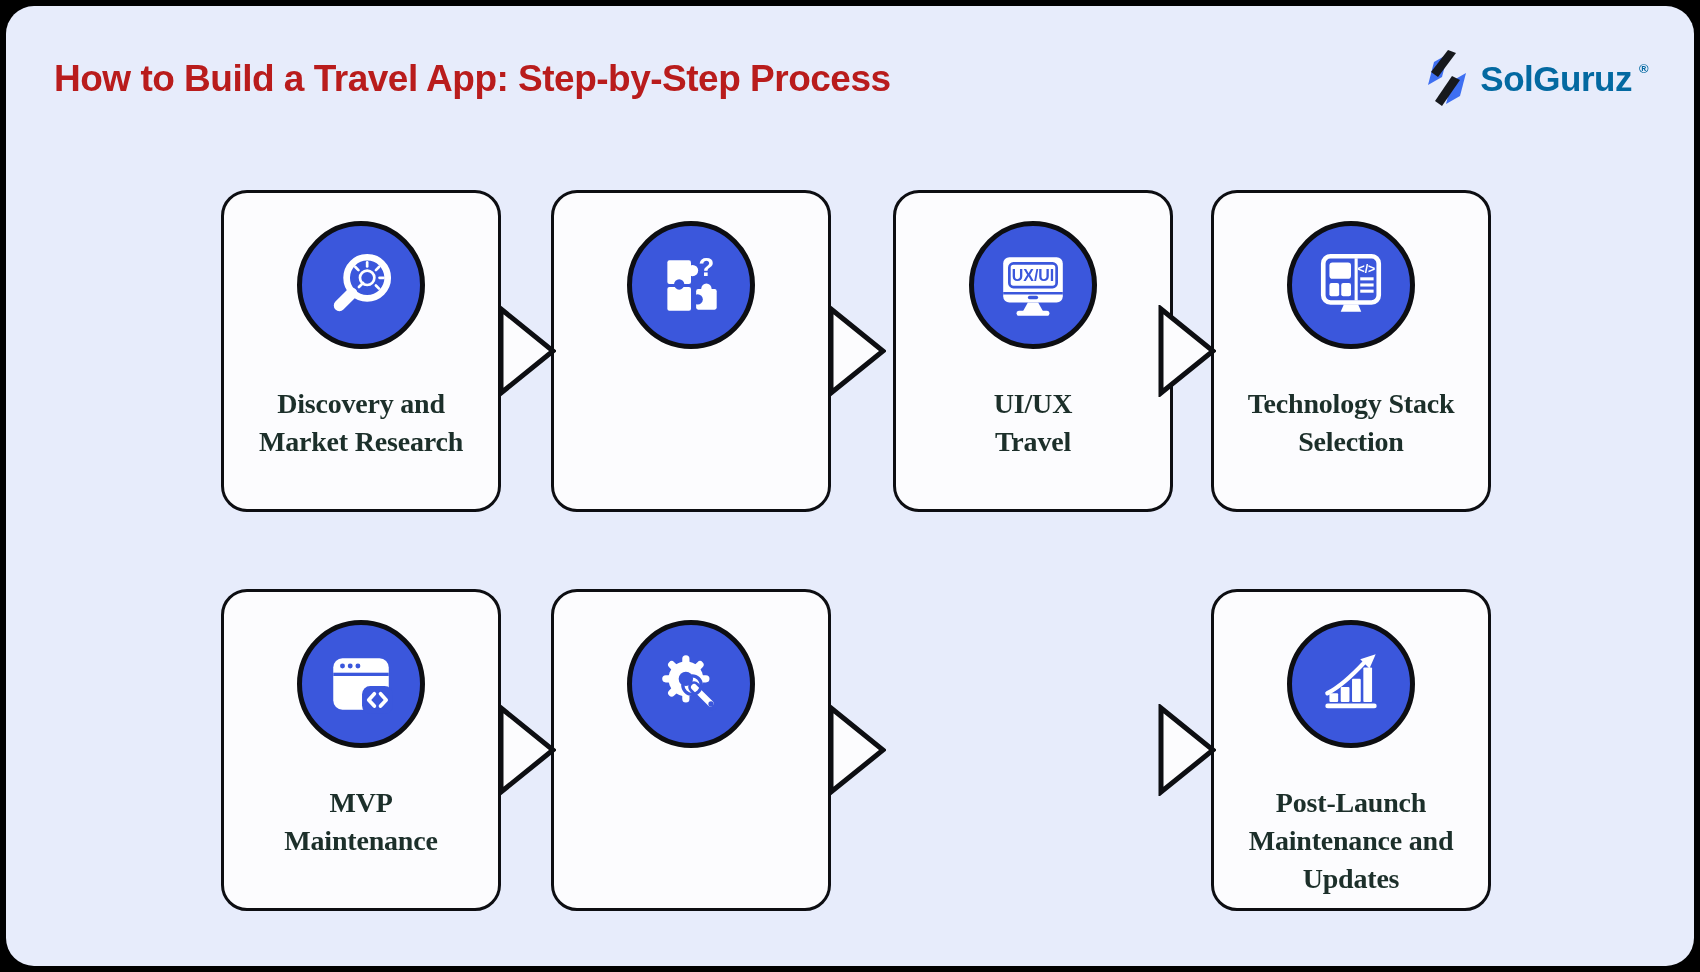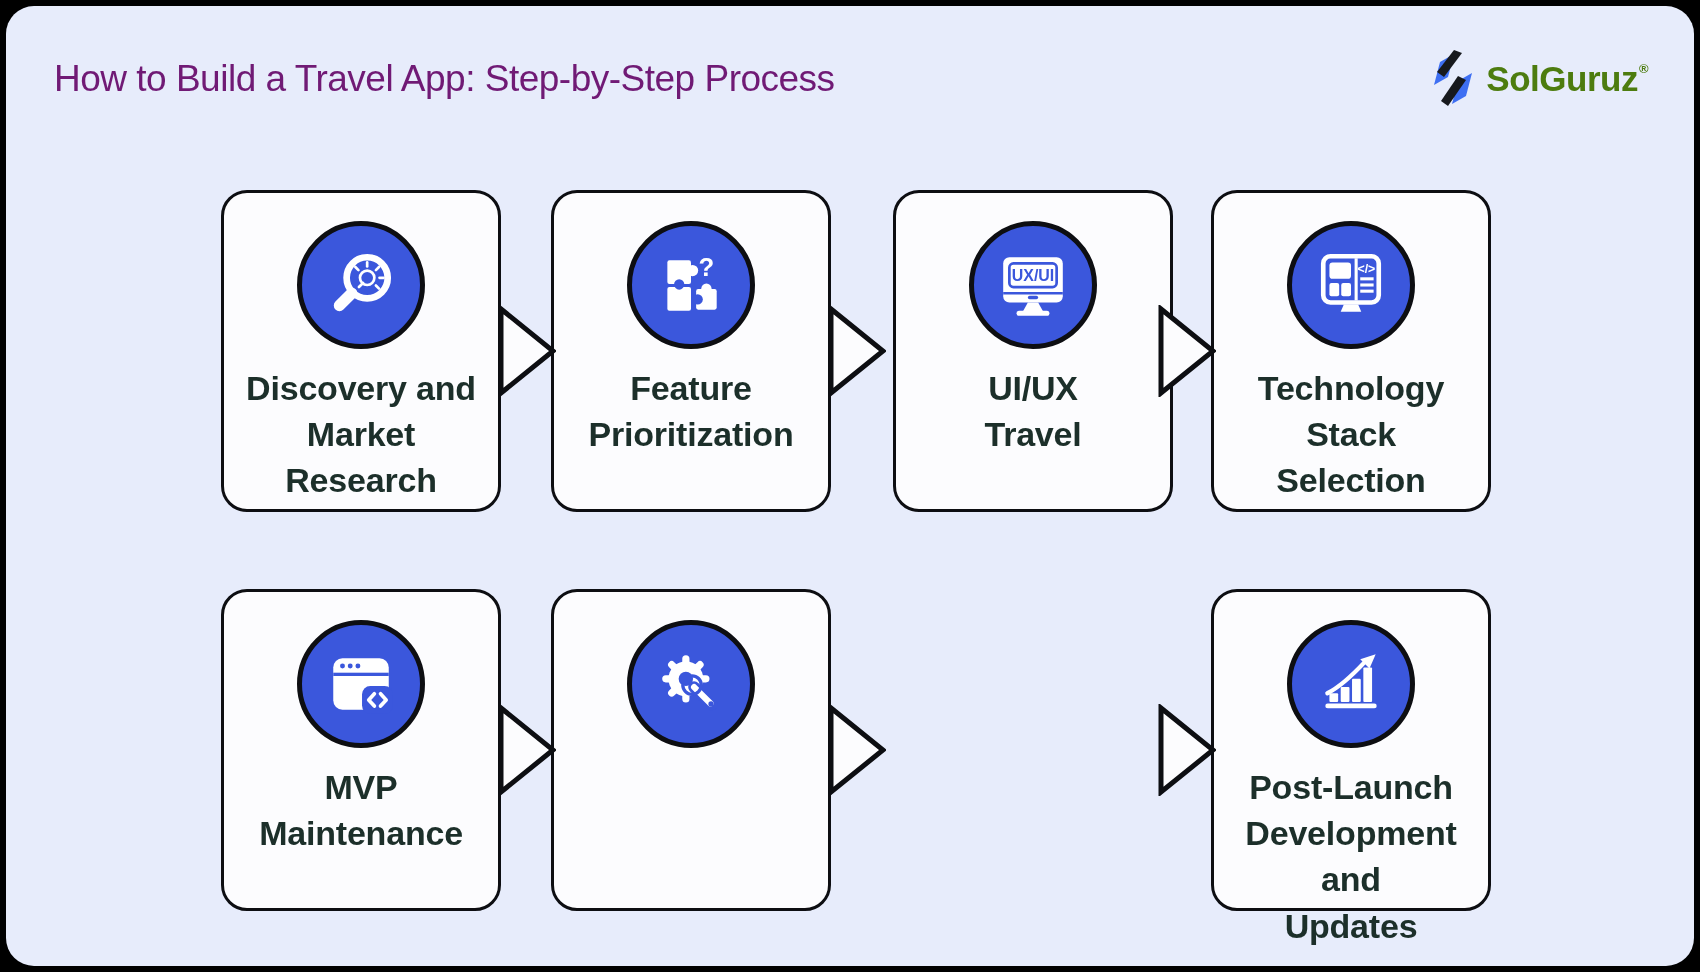--- a/index.html
+++ b/index.html
@@ -7,47 +7,47 @@
     width:1700px;height:972px;position:relative;overflow:hidden;
     background:#000;font-family:"Liberation Sans",sans-serif;
     -webkit-font-smoothing:antialiased;
   }
   .canvas{
     position:absolute;inset:6px;border-radius:28px;background:#e7ecfb;
   }
   
   .page-title{
     position:absolute;left:48px;top:52px;
-    font-size:37px;font-weight:400;letter-spacing:-0.5px;color:#701a75;
+    font-size:37px;font-weight:700;letter-spacing:-0.5px;color:#b91c1c;
   }
   .brand{
     position:absolute;right:46px;top:44px;display:flex;align-items:center;gap:10px;
   }
   .brand svg{display:block;}
   .brand-name{
-    font-size:35px;font-weight:700;color:#4d7c0f;letter-spacing:-0.5px;display:flex;align-items:flex-start;
+    font-size:35px;font-weight:700;color:#0369a1;letter-spacing:-0.5px;display:flex;align-items:flex-start;gap:6px;
   }
   .brand-name sup{font-size:13px;font-weight:700;margin-top:2px;margin-left:1px;}
   
   .step-card{
     position:absolute;width:280px;height:322px;box-sizing:border-box;
     background:#fcfcfe;border:3px solid #0d0e12;border-radius:26px;
     display:flex;flex-direction:column;align-items:center;
   }
   .icon-circle{
     width:118px;height:118px;border-radius:50%;
     background:#3b57dc;border:5px solid #0d0e12;
     margin-top:28px;display:flex;align-items:center;justify-content:center;
     flex-shrink:0;
   }
   .icon-circle svg{width:74px;height:74px;display:block;}
   .step-label{
-    margin-top:16px;text-align:center;white-space:pre-line;
-    font-size:34px;font-weight:700;line-height:1.36;color:#1c2f2a;
-    letter-spacing:-0.2px;padding:0 6px;
+    margin-top:36px;text-align:center;white-space:pre-line;
+    font-size:28px;font-weight:700;line-height:1.36;color:#1c2f2a;
+    letter-spacing:-0.2px;padding:0 6px;font-family:Liberation Serif, serif;
   }
   
   .flow-arrow{position:absolute;width:58px;height:92px;}
   
   .c1{left:215px}.c2{left:545px}.c3{left:887px}.c4{left:1205px}
   .r1{top:184px}.r2{top:583px}
   .ar1{top:299px}.ar2{top:698px}
   .ag1{left:492px}.ag2{left:822px}.ag3{left:1152px}
 </style>
 </head>
@@ -98,22 +98,20 @@
           <circle cx="37.5" cy="22" r="5.5"></circle>
           <rect x="13" y="38" width="23" height="23" rx="2"></rect>
           <rect x="41" y="40" width="20" height="20" rx="2"></rect>
           <circle cx="51" cy="39.5" r="5"></circle>
         </g>
         <circle cx="24.5" cy="35.5" r="5" fill="#3b57dc"></circle>
         <circle cx="42.5" cy="50" r="5" fill="#3b57dc"></circle>
         <text x="51" y="27" font-size="25" font-weight="bold" fill="#fff" text-anchor="middle" font-family="Liberation Sans, sans-serif">?</text>
       </svg>
     </div>
-    <div class="step-label">Feature
-Prioritization</div>
   </div>
 
   <div class="step-card c3 r1">
     <div class="icon-circle">
       <svg viewBox="0 0 72 72">
         <rect x="7" y="9" width="58" height="44" rx="6" fill="#fff"></rect>
         <rect x="13" y="15" width="46" height="23" rx="4" fill="none" stroke="#3b57dc" stroke-width="2.6"></rect>
         <text x="36" y="32" font-size="15.5" font-weight="bold" fill="#3b57dc" text-anchor="middle" font-family="Liberation Sans, sans-serif">UX/UI</text>
         <line x1="7" y1="44" x2="65" y2="44" stroke="#3b57dc" stroke-width="2.6"></line>
         <rect x="31" y="46.5" width="10" height="3.4" rx="1.7" fill="#3b57dc"></rect>
@@ -191,21 +189,21 @@
         <rect x="11" y="55" width="50" height="4.6" rx="2.3" fill="#fff"></rect>
         <rect x="15" y="45" width="8.5" height="8.5" rx="1" fill="#fff"></rect>
         <rect x="26" y="39" width="8.5" height="14.5" rx="1" fill="#fff"></rect>
         <rect x="37" y="31" width="8.5" height="22.5" rx="1" fill="#fff"></rect>
         <rect x="48" y="20" width="8.5" height="33.5" rx="1" fill="#fff"></rect>
         <path d="M13,45 C23,40 36,29 50,14" fill="none" stroke="#fff" stroke-width="4.2" stroke-linecap="round"></path>
         <path d="M45,12 L60,7 L54,21 Z" fill="#fff"></path>
       </svg>
     </div>
     <div class="step-label">Post-Launch
-Development and
+Maintenance and
 Updates</div>
   </div>
 
   <svg class="flow-arrow ag1 ar1" viewBox="0 0 58 92">
     <polygon points="3,4 55,46 3,88" fill="#fcfcfe" stroke="#0d0e12" stroke-width="5"></polygon>
   </svg>
   <svg class="flow-arrow ag2 ar1" viewBox="0 0 58 92">
     <polygon points="3,4 55,46 3,88" fill="#fcfcfe" stroke="#0d0e12" stroke-width="5"></polygon>
   </svg>
   <svg class="flow-arrow ag3 ar1" viewBox="0 0 58 92">

